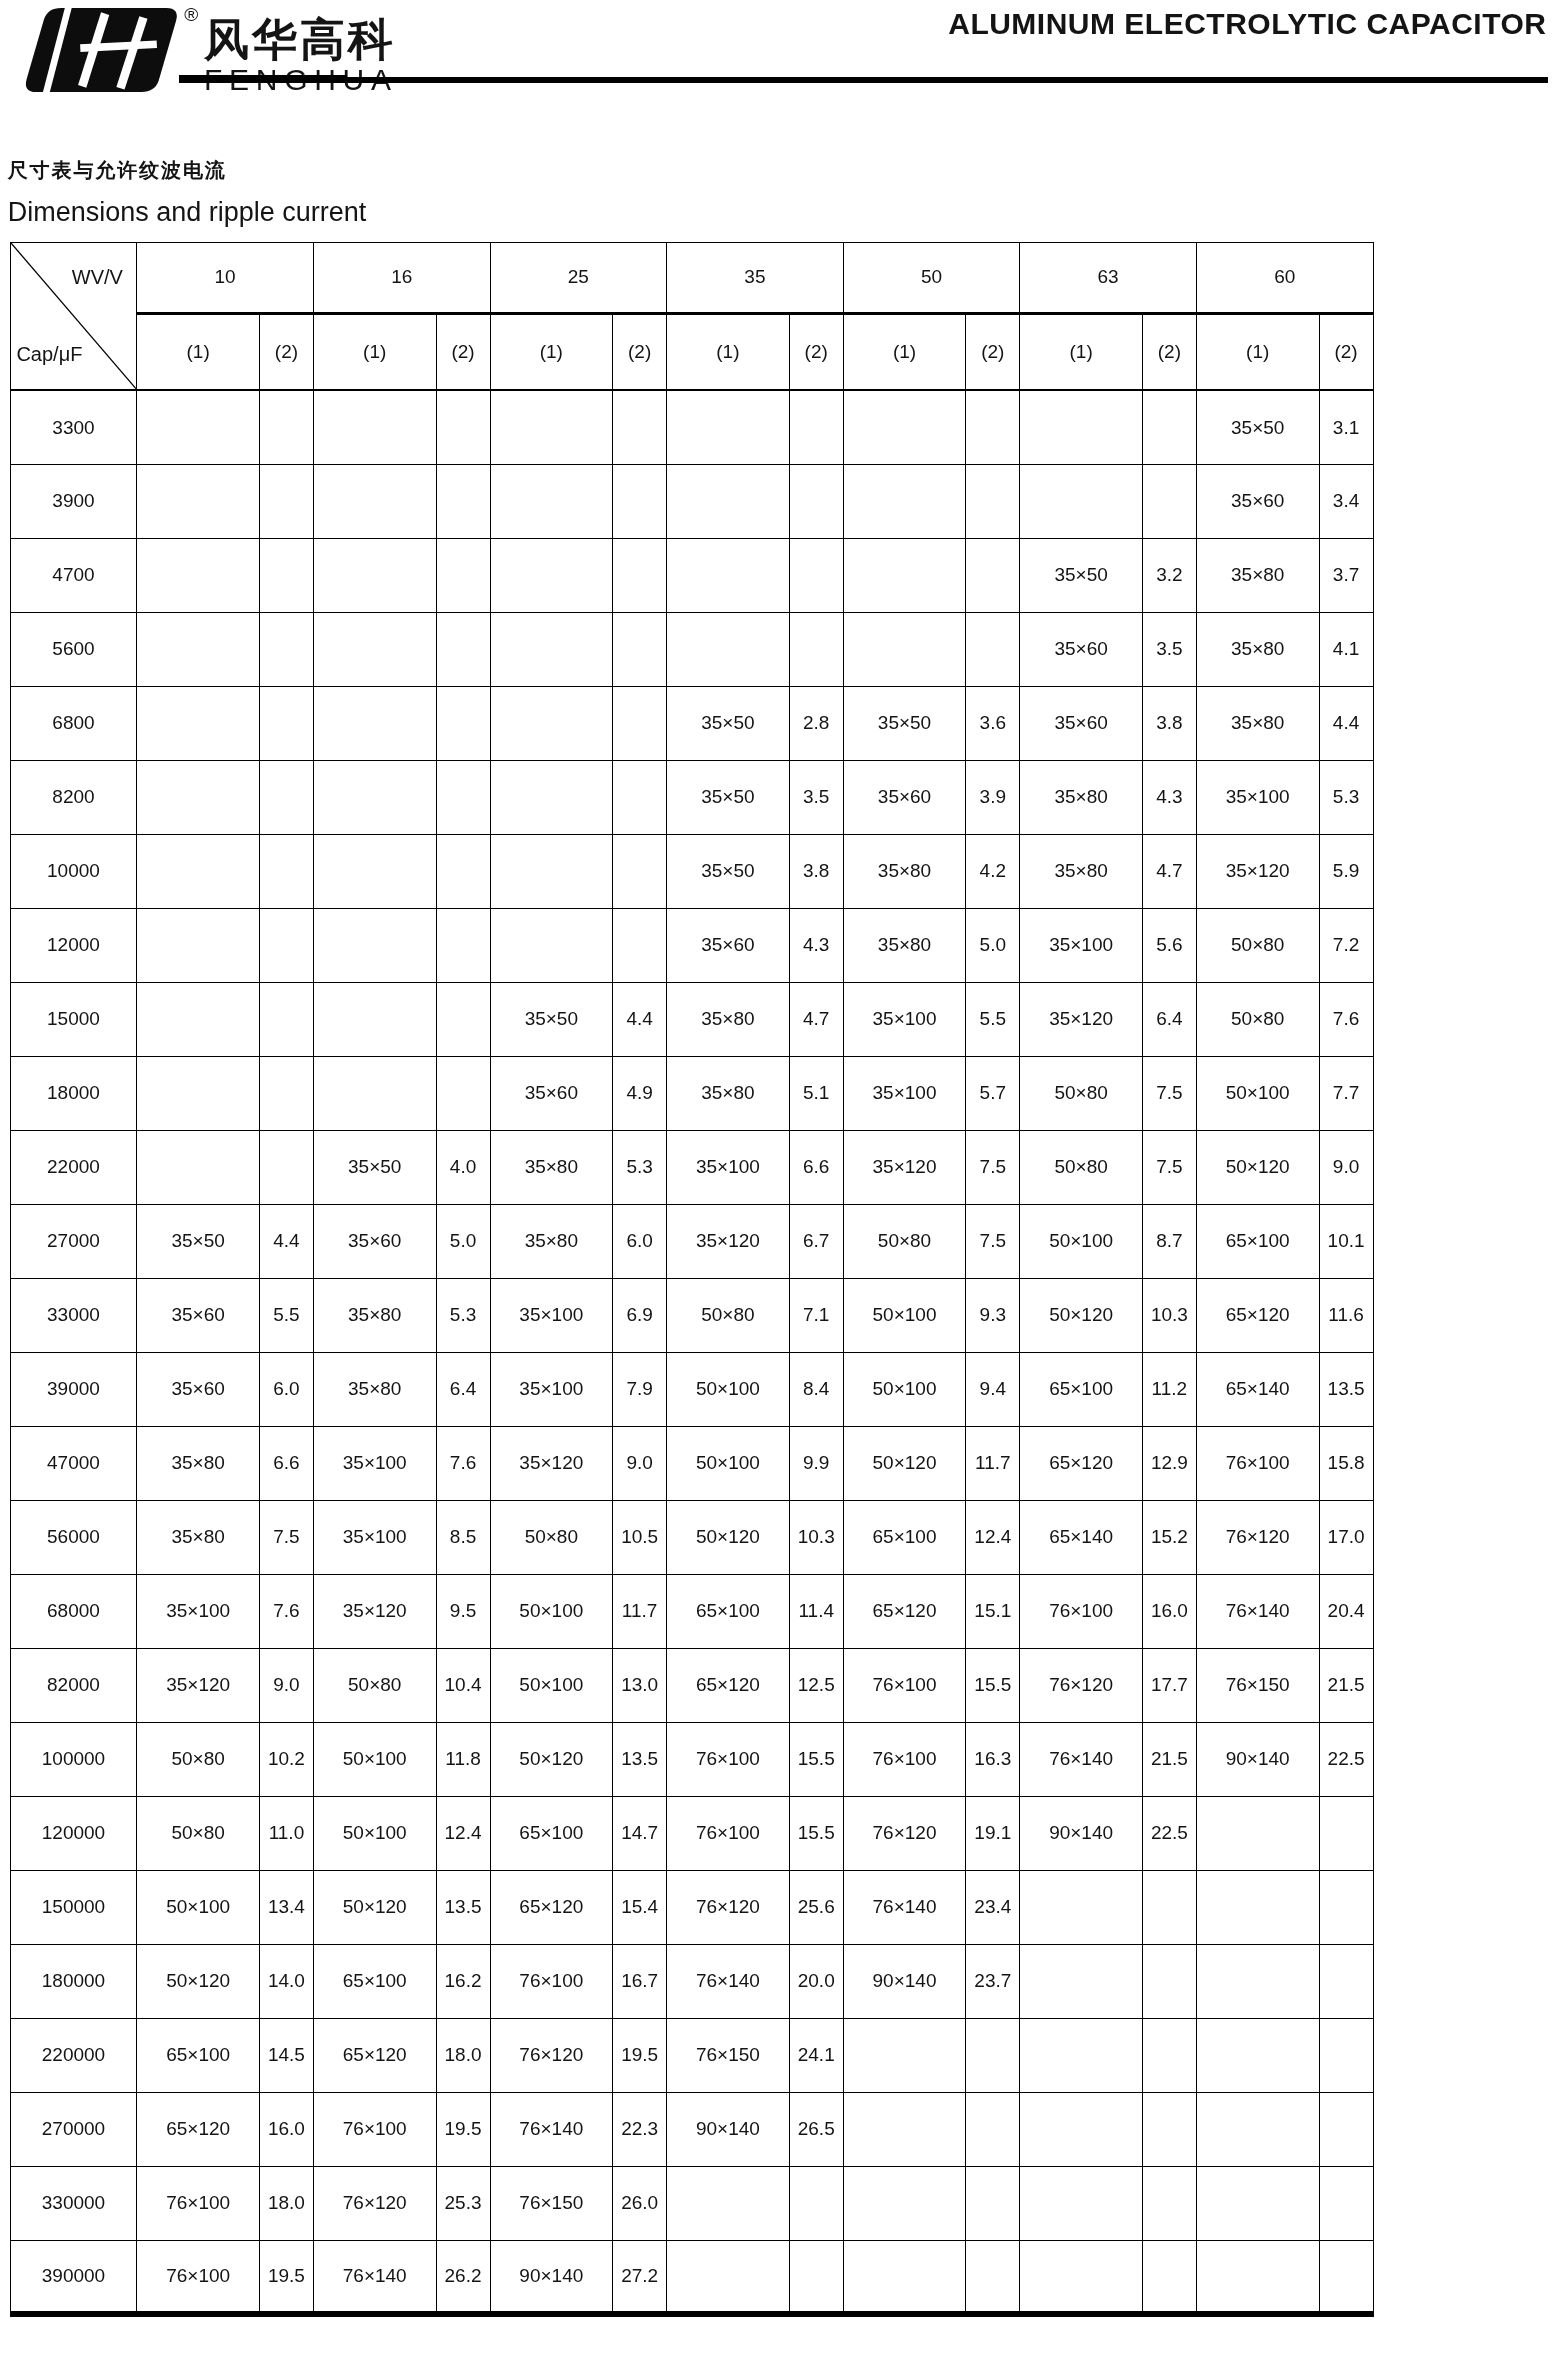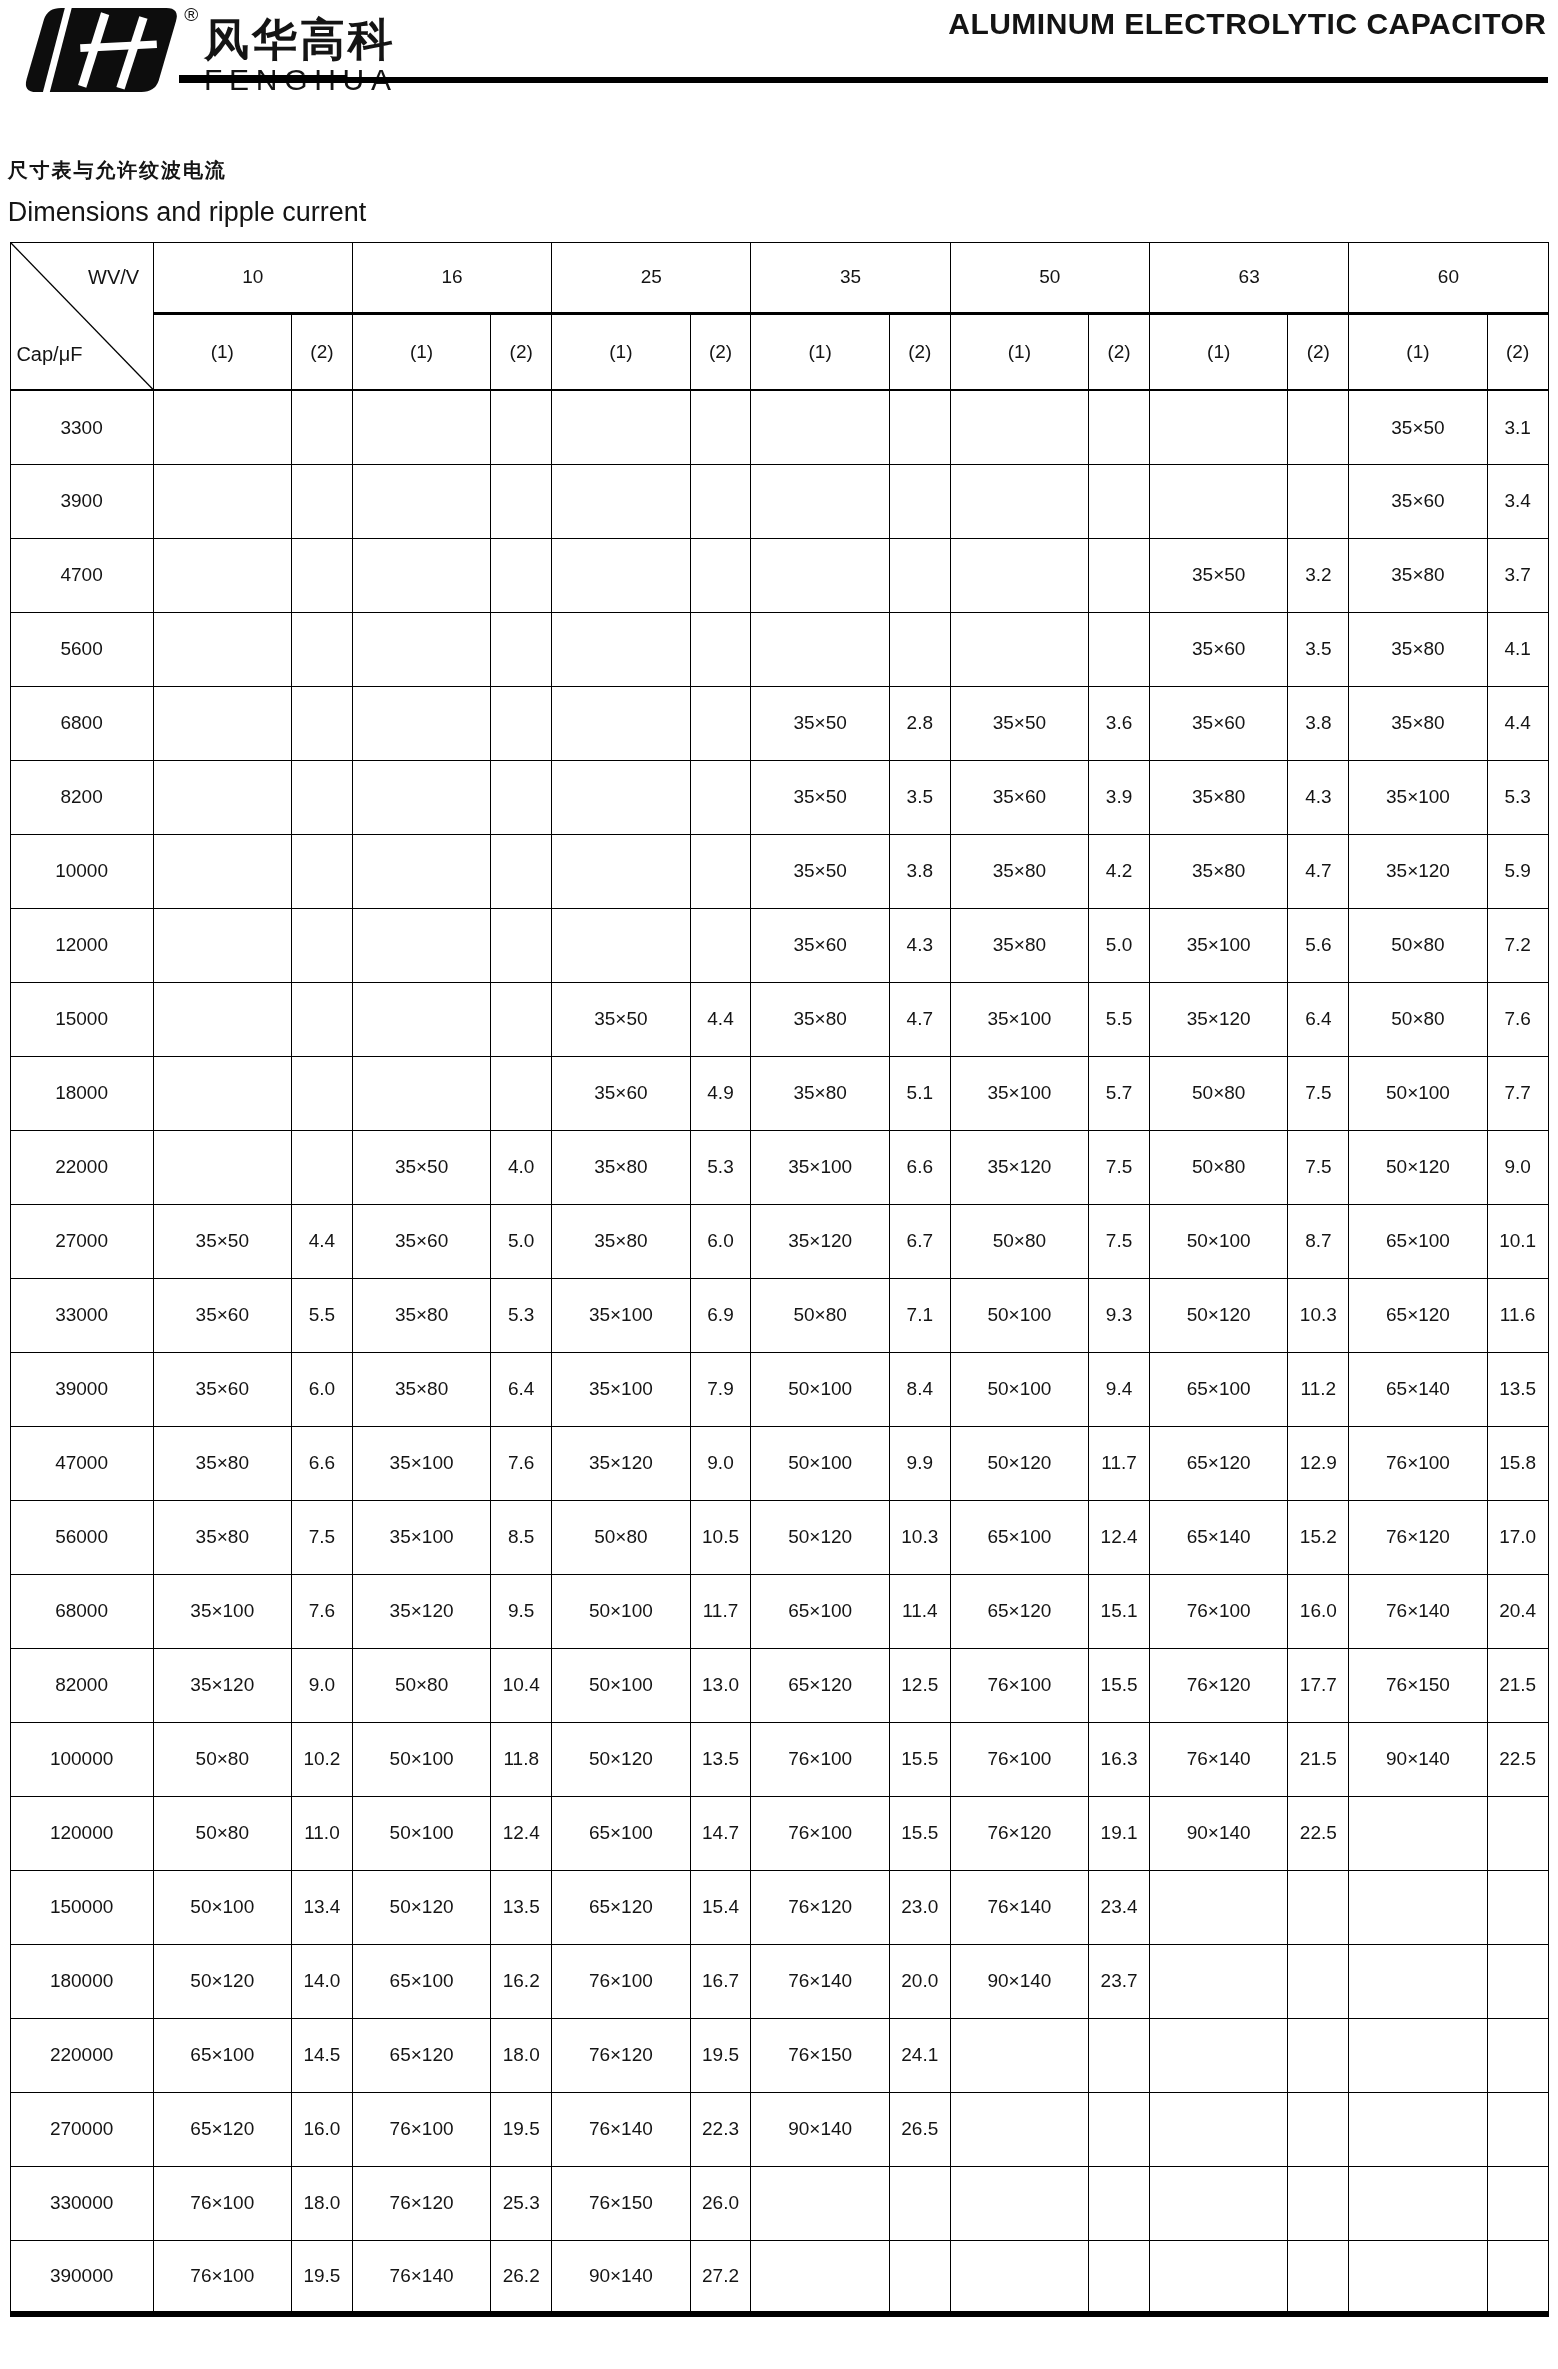--- a/index.html
+++ b/index.html
@@ -27,21 +27,21 @@
   .hdr-rule{position:absolute;left:179px;right:9.6px;top:77px;height:5.8px;background:#000;}
   .hdr-rule-step{position:absolute;left:179px;top:75px;width:168px;height:7.7px;background:#000;}
 
   
   .sec-cn{margin:61px 0 0 7.7px;font-size:20px;font-weight:700;letter-spacing:1.9px;}
   .sec-en{margin:13.4px 0 13.4px 7.7px;font-size:27px;font-weight:400;}
 
   
   table.dim{
     margin-left:9.6px;
-    width:1539px;
+    width:1364px;
     border-collapse:collapse;
     table-layout:fixed;
     border:1.9px solid #000;
     border-bottom:6.7px solid #000;
   }
   table.dim th, table.dim td{
     border:1px solid #000;
     border-top-width:1.9px;border-bottom-width:1.9px;
     font-size:19px;font-weight:normal;
     text-align:center;vertical-align:middle;
@@ -485,21 +485,21 @@
         </tr>
         <tr>
           <td class="cap-cell">150000</td>
           <td class="dim-cell">50×100</td>
           <td class="rip-cell">13.4</td>
           <td class="dim-cell">50×120</td>
           <td class="rip-cell">13.5</td>
           <td class="dim-cell">65×120</td>
           <td class="rip-cell">15.4</td>
           <td class="dim-cell">76×120</td>
-          <td class="rip-cell">23.0</td>
+          <td class="rip-cell">25.6</td>
           <td class="dim-cell">76×140</td>
           <td class="rip-cell">23.4</td>
           <td class="dim-cell"></td>
           <td class="rip-cell"></td>
           <td class="dim-cell"></td>
           <td class="rip-cell"></td>
         </tr>
         <tr>
           <td class="cap-cell">180000</td>
           <td class="dim-cell">50×120</td>

